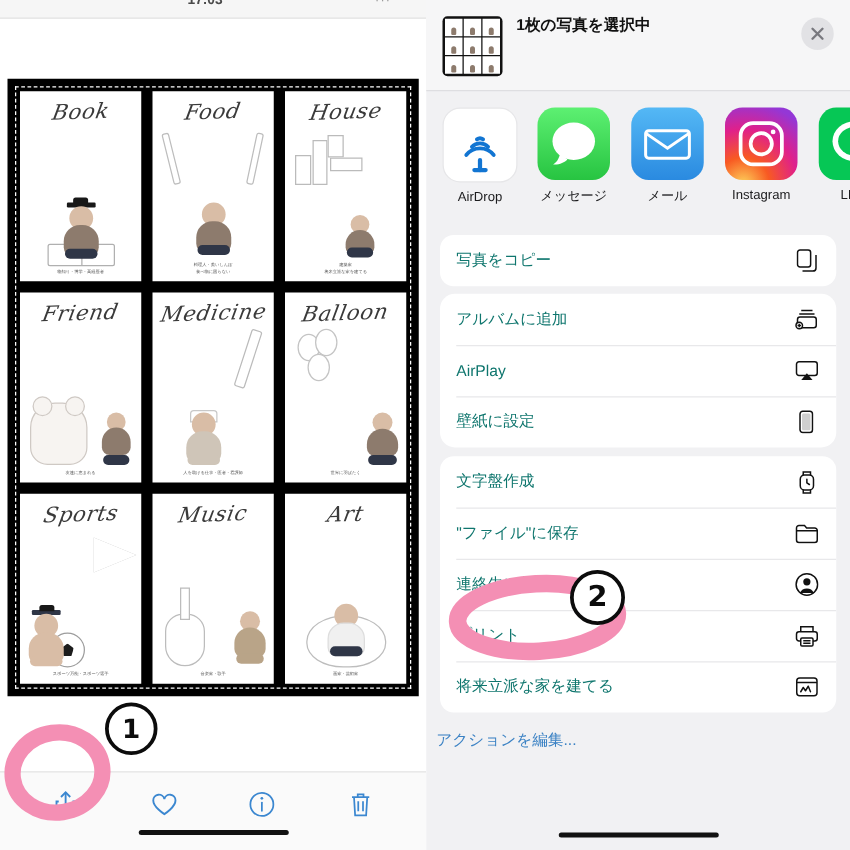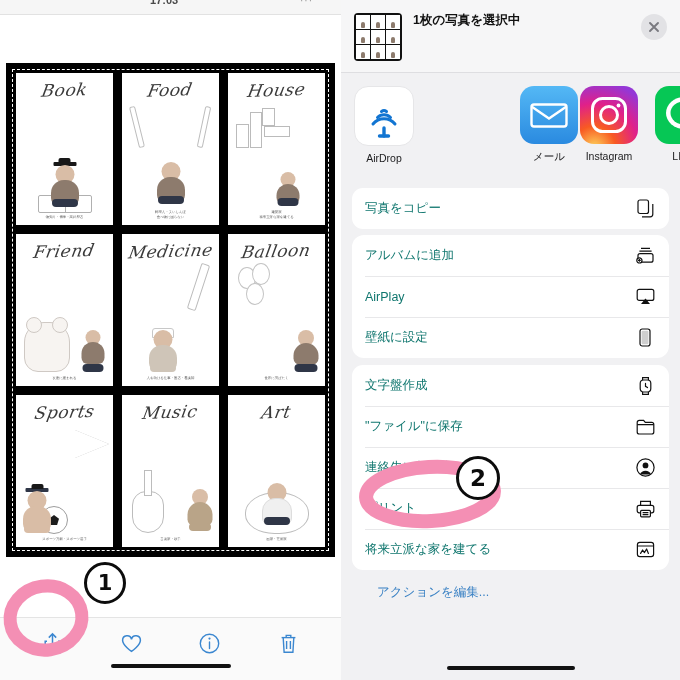--- a/index.html
+++ b/index.html
@@ -117,21 +117,21 @@
   .app{position:absolute;top:8px;width:60px;text-align:center;}
   .app .ic{width:58px;height:58px;border-radius:14px;margin:0 auto;position:relative;overflow:hidden;}
   .app .lb{margin-top:6px;font-size:10.5px;color:#1c1c1e;white-space:nowrap;}
 
   .group{position:absolute;left:11px;width:317px;background:#fff;border-radius:11px;overflow:hidden;}
   .row{position:relative;height:41px;display:flex;align-items:center;
     padding:0 13px;box-sizing:border-box;}
   .row + .row:before{content:"";position:absolute;left:13px;right:0;top:0;height:.6px;background:#e8e8ea;}
   .row .lbl{flex:1;font-size:12.5px;color:#0f766e;}
   .row .ri{width:22px;height:22px;display:flex;align-items:center;justify-content:center;color:#111;}
-  .edit-actions{position:absolute;left:36px;font-size:12.5px;color:#3b82c4;}
+  .edit-actions{position:absolute;left:8px;font-size:12.5px;color:#3b82c4;}
   .home-ind2{position:absolute;left:50%;bottom:10px;transform:translateX(-50%);
     width:128px;height:4px;border-radius:2px;background:#111;}
 </style>
 </head>
 <body>
 
 <div class="screen">
 
   <div class="left-pane">
 
@@ -350,22 +350,31 @@
             <path d="M18 37a14 14 0 0 1 22 0"></path>
             <path d="M22.5 30.5a9 9 0 0 1 13 0"></path>
             <path d="M26.5 24.5a4.2 4.2 0 0 1 5 0"></path>
             <path d="M29 41v8" stroke-width="3.4"></path>
             <path d="M24.5 49h9" stroke-width="3.4"></path>
           </svg>
         </div>
         <div class="lb">AirDrop</div>
       </div>
 
-
-      <div class="app" style="left:178px;font-family:Liberation Mono, monospace;">
+      <div class="app" style="left:88px;">
+        <div class="ic" style="background:linear-gradient(#5df072,#27c441);">
+          <svg width="58" height="58" viewBox="0 0 58 58">
+            <ellipse cx="29" cy="27" rx="17" ry="15" fill="#fff"></ellipse>
+            <path d="M18 37c-1 5-3.5 7.5-5.5 8.5 4.5.5 9-1.5 11.5-4z" fill="#fff"></path>
+          </svg>
+        </div>
+        <div class="lb">メッセージ</div>
+      </div>
+
+      <div class="app" style="left:163px;font-family:Liberation Mono, monospace;">
         <div class="ic" style="background:linear-gradient(#54b8f5,#2a8ae0);">
           <svg width="58" height="58" viewBox="0 0 58 58" fill="none" stroke="#fff" stroke-width="2.4">
             <rect x="11.5" y="18.5" width="35" height="22" rx="2.5"></rect>
             <path d="M11.5 20.5 29 32.5l17.5-12"></path>
           </svg>
         </div>
         <div class="lb">メール</div>
       </div>
 
       <div class="app" style="left:238px;">

